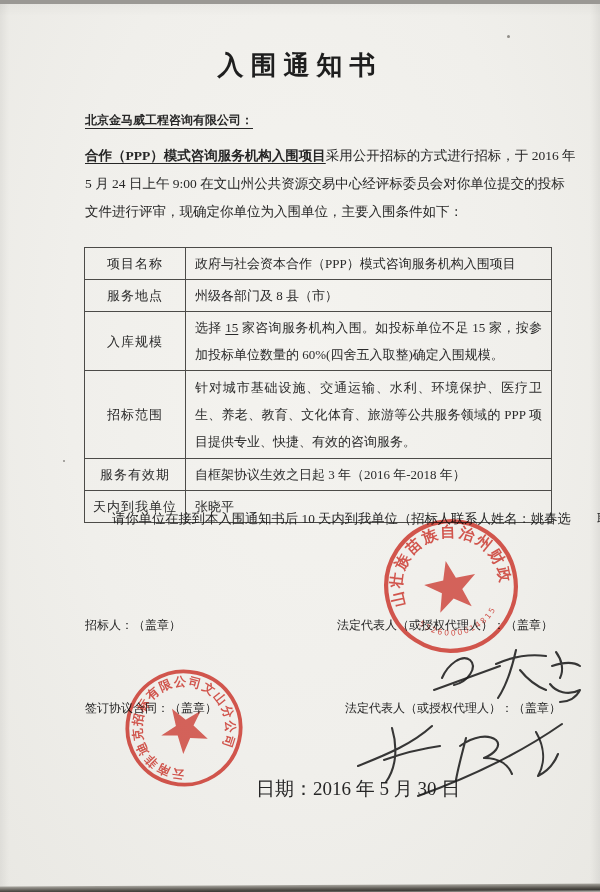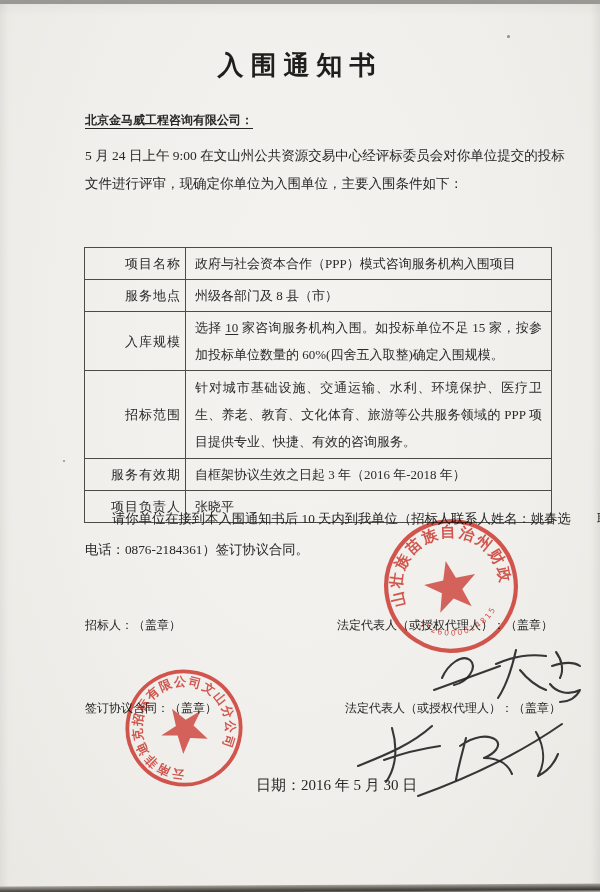--- a/index.html
+++ b/index.html
@@ -16,28 +16,28 @@
     font-size:26px;font-weight:700;letter-spacing:7px;color:#1e1e1e;}
   .addressee{position:absolute;top:108px;left:85px;font-size:12px;font-weight:700;
     text-decoration:underline;text-underline-offset:4px;}
   .intro{position:absolute;top:138px;left:85px;width:472px;font-size:13.5px;line-height:28px;}
   .intro .ln{white-space:nowrap;}
   .bu{font-weight:600;text-decoration:underline;text-underline-offset:3px;}
   .u{text-decoration:underline;text-underline-offset:2px;}
   .doc-table{position:absolute;top:243px;left:84px;width:468px;border-collapse:collapse;
     font-size:13px;color:#2a2a2a;table-layout:fixed;}
   .doc-table td{border:1px solid #4c4b48;vertical-align:middle;padding:2px 9px;line-height:27px;}
-  .doc-table td.lbl{width:92px;text-align:right;padding:2px 4px;letter-spacing:1px;}
+  .doc-table td.lbl{width:92px;text-align:center;padding:2px 4px;letter-spacing:1px;}
   .doc-table td.val{text-align:justify;}
   .notice{position:absolute;top:499px;left:85px;width:474px;font-size:13.3px;line-height:31px;}
   .notice .ln{white-space:nowrap;}
   .notice .ind{display:inline-block;width:27px;}
   .ind2{display:inline-block;width:28px;}
   .siglabel{position:absolute;font-size:12px;white-space:nowrap;}
-  .dateline{position:absolute;top:772px;left:256px;font-size:15px;white-space:nowrap;}
+  .dateline{position:absolute;top:772px;left:256px;font-size:19px;white-space:nowrap;}
   .stamp{position:absolute;mix-blend-mode:multiply;opacity:.82;}
   .stamp .ring{fill:none;stroke:#d7352c;}
   .stamp .star{fill:#d7352c;opacity:.92;}
   .stamp text{fill:#d7352c;}
   .sig{position:absolute;}
   .sig path{fill:none;stroke:#1c1c1c;stroke-width:2.1;stroke-linecap:round;stroke-linejoin:round;opacity:.88;}
   .bottom-edge{position:absolute;left:-4px;width:610px;top:881px;height:11px;
     background:linear-gradient(180deg,#a9a7a0 0%,#55524c 40%,#3f3d39 55%,#cbc9c3 80%,#d8d6d0 100%);
     transform:rotate(-0.3deg);}
   .speck{position:absolute;background:#8f8d88;border-radius:50%;}
@@ -45,56 +45,56 @@
 </head>
 <body>
 
 <div class="page">
 
   <div class="title">入围通知书</div>
 
   <div class="addressee">北京金马威工程咨询有限公司：</div>
 
   <div class="intro">
+    <div class="ln"><span class="bu">合作（PPP）模式咨询服务机构入围项目</span><span>采用公开招标的方式进行招标，于 2016 年</span></div>
     <div class="ln">5 月 24 日上午 9:00 在文山州公共资源交易中心经评标委员会对你单位提交的投标</div>
     <div class="ln">文件进行评审，现确定你单位为入围单位，主要入围条件如下：</div>
   </div>
 
   <table class="doc-table">
     <tbody>
         <tr style="height:30px;">
       <td class="lbl">项目名称</td>
       <td class="val">政府与社会资本合作（PPP）模式咨询服务机构入围项目</td>
     </tr>
     <tr style="height:28px;">
       <td class="lbl">服务地点</td>
       <td class="val">州级各部门及 8 县（市）</td>
     </tr>
     <tr style="height:51px;">
       <td class="lbl">入库规模</td>
-      <td class="val"><span>选择 </span><span class="u">10</span><span> 家咨询服务机构入围。如投标单位不足 15 家，按参加投标单位数量的 60%(四舍五入取整)确定入围规模。</span></td>
+      <td class="val"><span>选择 </span><span class="u">15</span><span> 家咨询服务机构入围。如投标单位不足 15 家，按参加投标单位数量的 60%(四舍五入取整)确定入围规模。</span></td>
     </tr>
     <tr style="height:88px;">
       <td class="lbl">招标范围</td>
       <td class="val">针对城市基础设施、交通运输、水利、环境保护、医疗卫生、养老、教育、文化体育、旅游等公共服务领域的 PPP 项目提供专业、快捷、有效的咨询服务。</td>
     </tr>
     <tr style="height:28px;">
       <td class="lbl">服务有效期</td>
       <td class="val">自框架协议生效之日起 3 年（2016 年-2018 年）</td>
     </tr>
     <tr style="height:28px;">
-      <td class="lbl">项目负责人</td>
+      <td class="lbl">天内到我单位</td>
       <td class="val">张晓平</td>
     </tr>
   </tbody>
     </table>
 
   <div class="notice">
     <div class="ln"><span class="ind"></span><span>请你单位在接到本入围通知书后 10 天内到我单位（招标人联系人姓名：姚春选　　联系</span></div>
-    <div class="ln">电话：0876-2184361）签订协议合同。</div>
   </div>
 
   <div class="siglabel" style="top:613px;left:85px;">招标人：（盖章）</div>
   <div class="siglabel" style="top:613px;left:337px;">法定代表人（或授权代理人）：（盖章）</div>
   <div class="siglabel" style="top:696px;left:85px;">签订协议合同：（盖章）</div>
   <div class="siglabel" style="top:696px;left:345px;">法定代表人（或授权代理人）：（盖章）</div>
   <div class="dateline">日期：2016 年 5 月 30 日</div>
 
   <svg class="stamp" style="left:378px;top:509px;" width="146" height="146" viewBox="0 0 160 160">
     <g transform="rotate(-12 80 80)">

